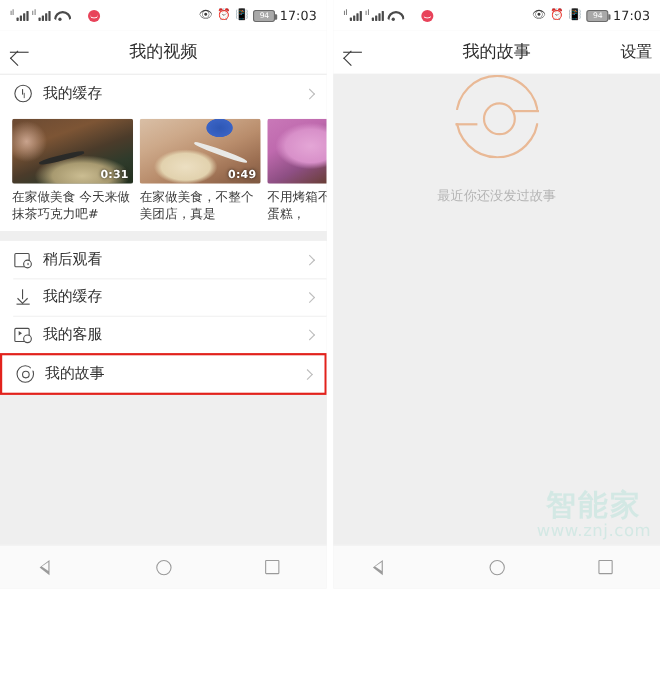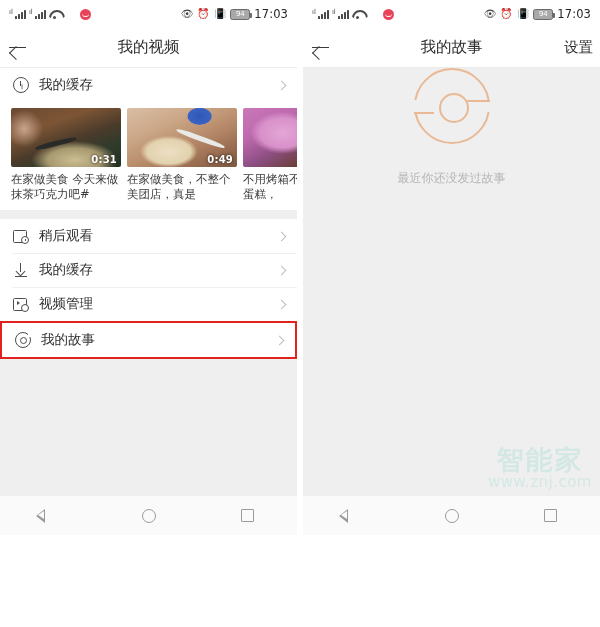--- a/index.html
+++ b/index.html
@@ -372,21 +372,21 @@
               <i></i>
             </span>
           <span class="lbl">我的缓存</span>
           <span class="chev"></span>
         </div>
         <div class="row">
           <span class="ic ic-play">
               <i></i>
               <u></u>
             </span>
-          <span class="lbl">视频管理</span>
+          <span class="lbl">我的客服</span>
           <span class="chev"></span>
         </div>
         <div class="row highlight">
           <span class="ic ic-story">
               <i></i>
             </span>
           <span class="lbl">我的故事</span>
           <span class="chev"></span>
         </div>
       </div>

